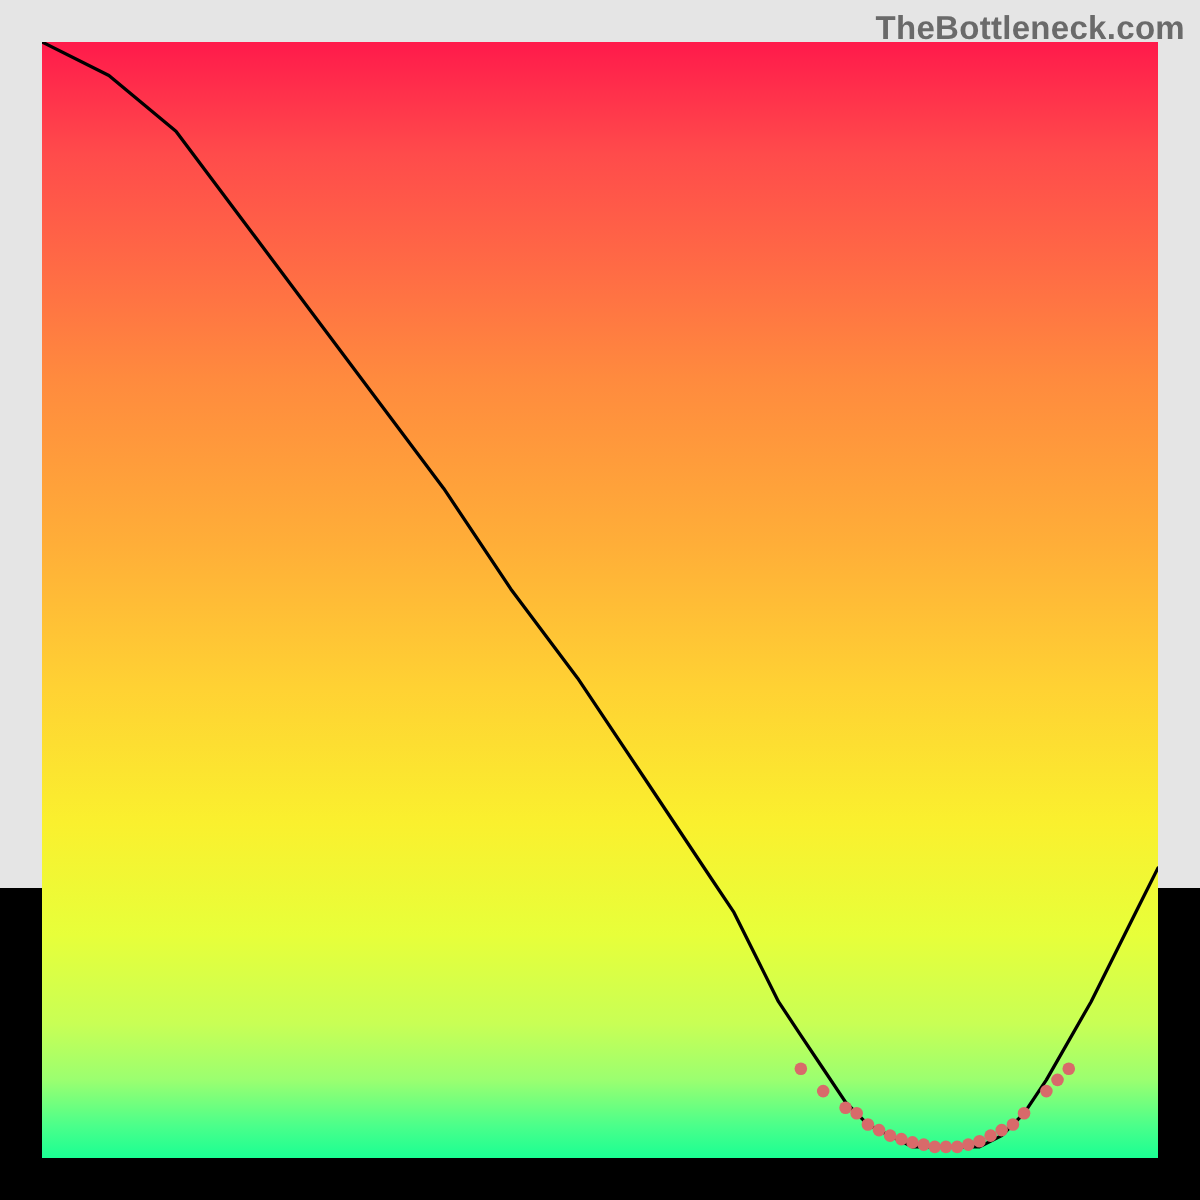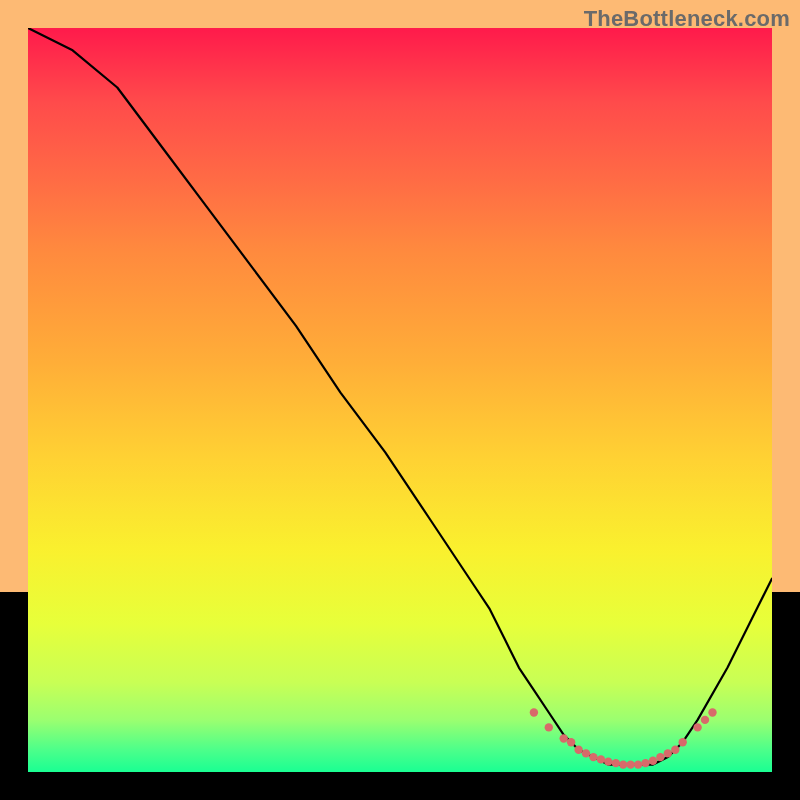--- a/index.html
+++ b/index.html
@@ -1,20 +1,20 @@
 <!DOCTYPE html>
 <html><head>
 <meta charset="utf-8">
 <style>
   * { margin: 0; padding: 0; box-sizing: border-box; }
   html, body { width: 800px; height: 800px; overflow: hidden; background: #000; }
   .outer {
     width: 800px;
     height: 592px;
-    background: #fdba74;
+    background: #e5e5e5;
     position: relative;
   }
   .plot {
     position: absolute;
     left: 28px;
     top: 28px;
     width: 744px;
     height: 744px;
     background: linear-gradient(to bottom,
       #ff1a4b 0%,

